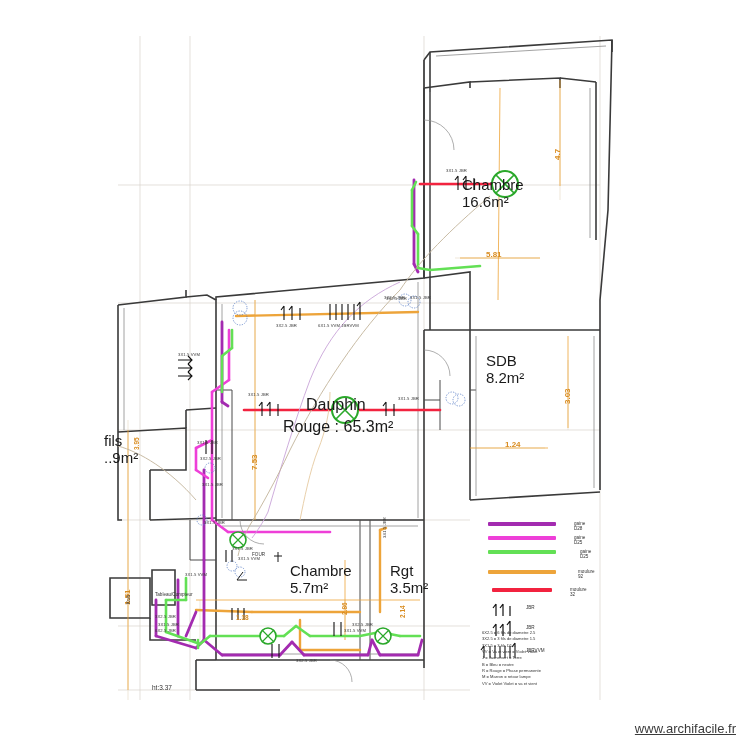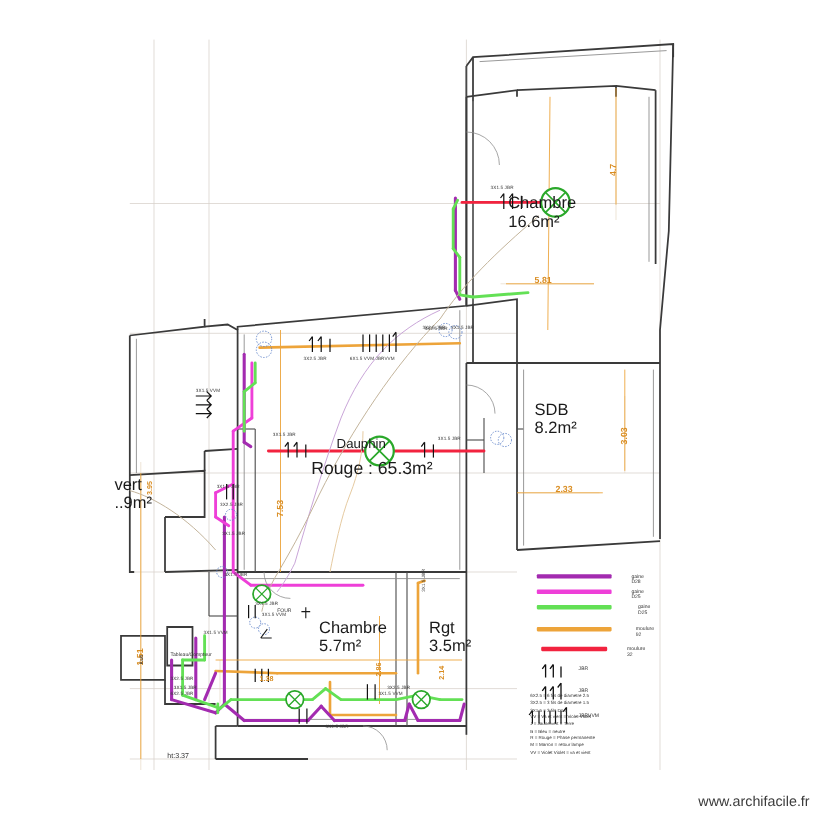--- a/index.html
+++ b/index.html
@@ -24,21 +24,21 @@
   #legend{position:absolute;left:470px;top:512px;width:215px;height:185px;}
   .lgrow{position:absolute;height:10px;}
   .lgswatch{position:absolute;left:18px;height:4px;width:68px;border-radius:1px;}
   .lgtext{position:absolute;left:100px;font-size:4.6px;color:#333;top:-1px;}
   .symrow{position:absolute;}
   .symtext{position:absolute;left:56px;font-size:4.6px;color:#333;}
   .notes{position:absolute;left:12px;top:118px;font-size:4.1px;line-height:1.55;color:#333;}
   .notes div{white-space:nowrap;}
 
   
-  #wm{position:absolute;right:14px;bottom:14px;font-size:13px;color:#3b3b3b;}
+  #wm{position:absolute;right:14px;bottom:14px;font-size:13px;color:#3b3b3b;text-decoration:underline;}
 
   
   .boxlbl{position:absolute;font-size:4.6px;color:#333;}
   .vertlbl{position:absolute;font-size:4.6px;color:#333;transform-origin:0 0;transform:rotate(-90deg);}
 </style>
 </head>
 <body>
 
 <svg id="plan" viewBox="0 0 750 750">
 
@@ -353,47 +353,47 @@
     <path d="M243,572 L237,580 M237,580 L247,580"></path>
   </g>
 
 </svg>
 
 <div class="lbl room" style="left:462px;top:176px;">
   <div class="a">Chambre</div>
   <div class="a">16.6m²</div>
 </div>
 
-<div class="lbl room" style="left:486px;top:364px;">
+<div class="lbl room" style="left:486px;top:352px;">
   <div class="a">SDB</div>
   <div class="a">8.2m²</div>
 </div>
 
 <div class="lbl room" style="left:290px;top:562px;">
   <div class="a">Chambre</div>
   <div class="a">5.7m²</div>
 </div>
 
 <div class="lbl room" style="left:390px;top:562px;">
   <div class="a">Rgt</div>
   <div class="a">3.5m²</div>
 </div>
 
 <div class="lbl room" style="left:104px;top:432px;text-align:left;">
-  <div class="a">vert</div>
+  <div class="a">fils</div>
   <div class="a">..9m²</div>
 </div>
 
-<div class="lbl" style="left:306px;top:396px;font-size:12px;color:#1a1a1a;">Dauphin</div>
+<div class="lbl" style="left:306px;top:396px;font-size:16px;color:#1a1a1a;">Dauphin</div>
 <div class="lbl" style="left:283px;top:418px;font-size:16px;color:#1a1a1a;">Rouge : 65.3m²</div>
 
 <div class="lbl dim" style="left:553px;top:160px;transform-origin:0 0;transform:rotate(-90deg);">4.7</div>
 <div class="lbl dim" style="left:486px;top:250px;">5.81</div>
 <div class="lbl dim" style="left:563px;top:404px;transform-origin:0 0;transform:rotate(-90deg);">3.03</div>
-<div class="lbl dim" style="left:505px;top:440px;">2.33</div>
+<div class="lbl dim" style="left:505px;top:440px;">1.24</div>
 <div class="lbl dim" style="left:250px;top:470px;transform-origin:0 0;transform:rotate(-90deg);">7.53</div>
 <div class="lbl dim" style="left:123px;top:605px;transform-origin:0 0;transform:rotate(-90deg);">1.51</div>
 <div class="lbl dim" style="left:133px;top:450px;transform-origin:0 0;transform:rotate(-90deg);font-size:6.5px;">3.95</div>
 <div class="lbl dim" style="left:341px;top:615px;transform-origin:0 0;transform:rotate(-90deg);font-size:6.5px;">2.86</div>
 <div class="lbl dim" style="left:399px;top:618px;transform-origin:0 0;transform:rotate(-90deg);font-size:6.5px;">2.14</div>
 <div class="lbl dim" style="left:236px;top:614px;font-size:6.5px;">1.38</div>
 <div class="lbl" style="left:152px;top:684px;font-size:6.5px;color:#333;">ht:3.37</div>
 
 <div class="boxlbl" style="left:155px;top:592px;">Tableau/Compteur</div>
 <div class="vertlbl" style="left:126px;top:604px;">Kwh</div>

